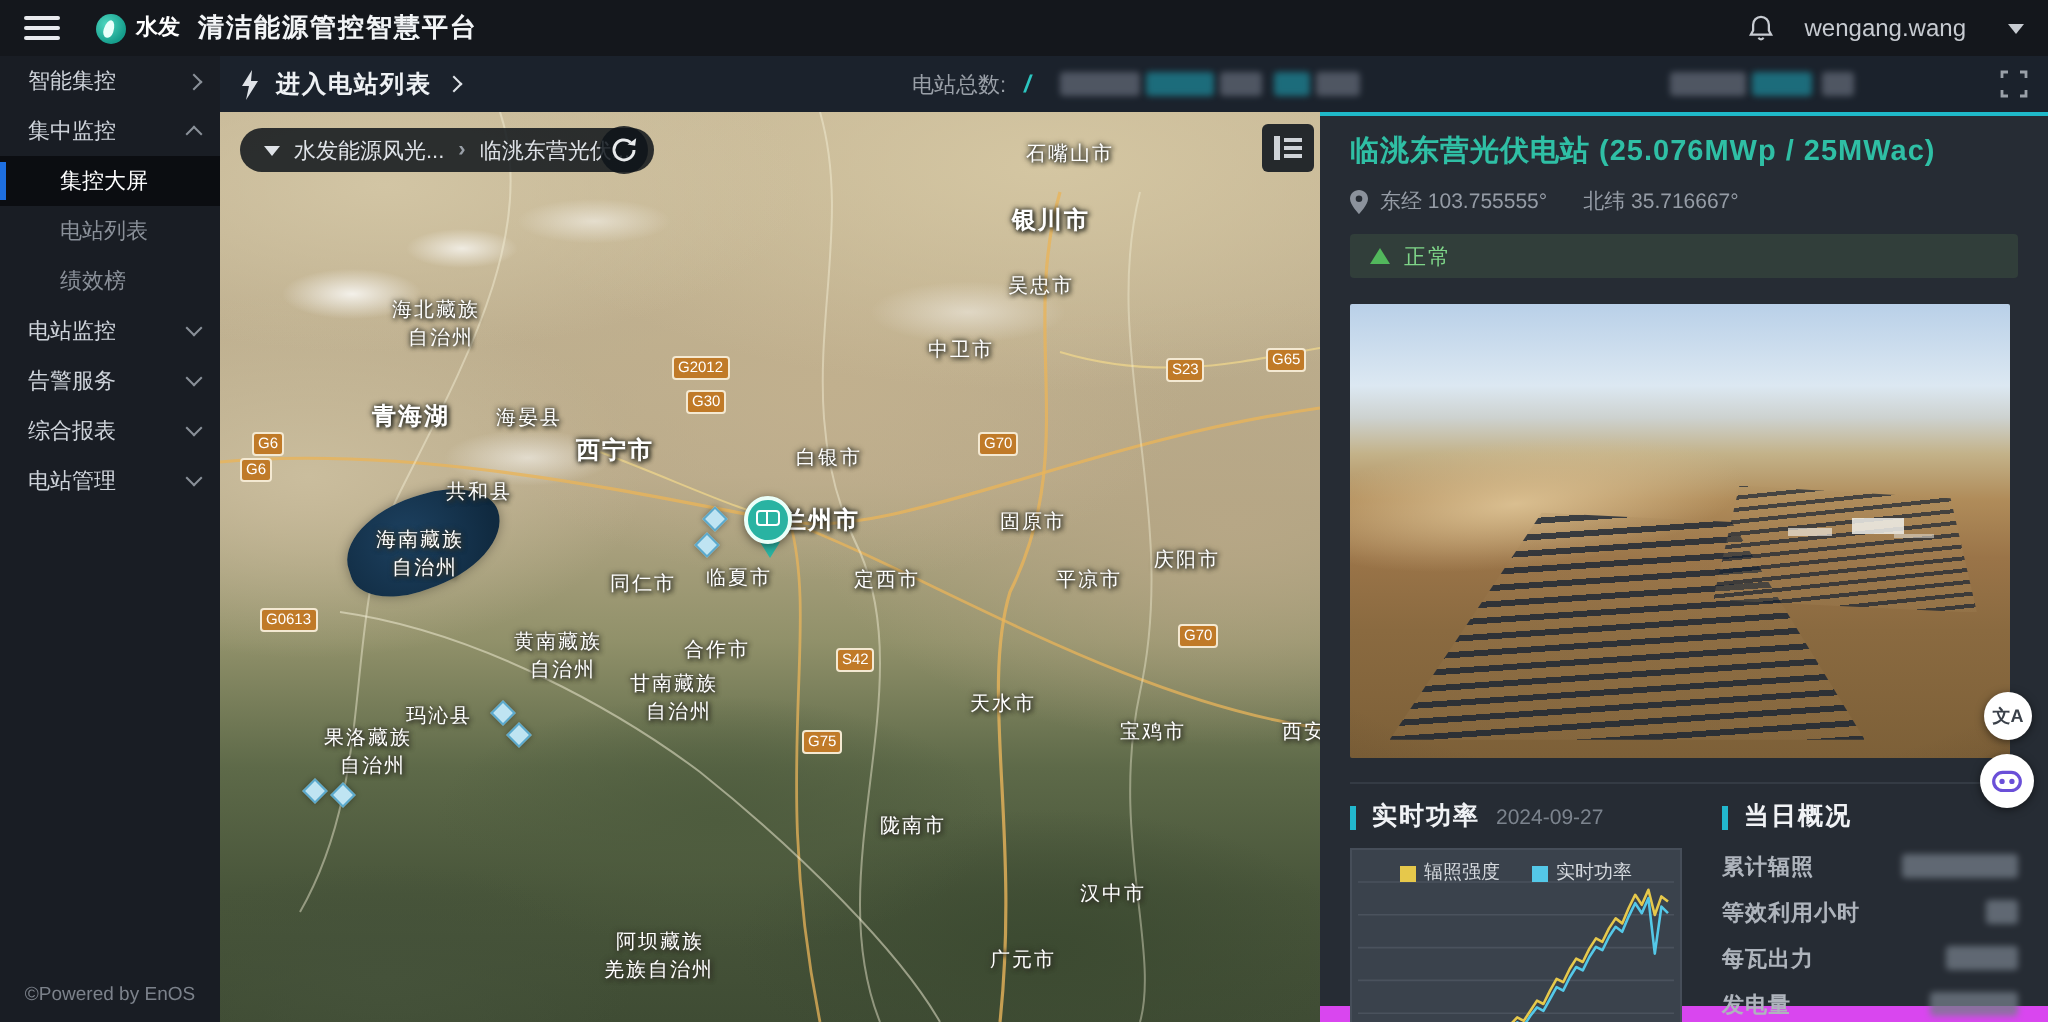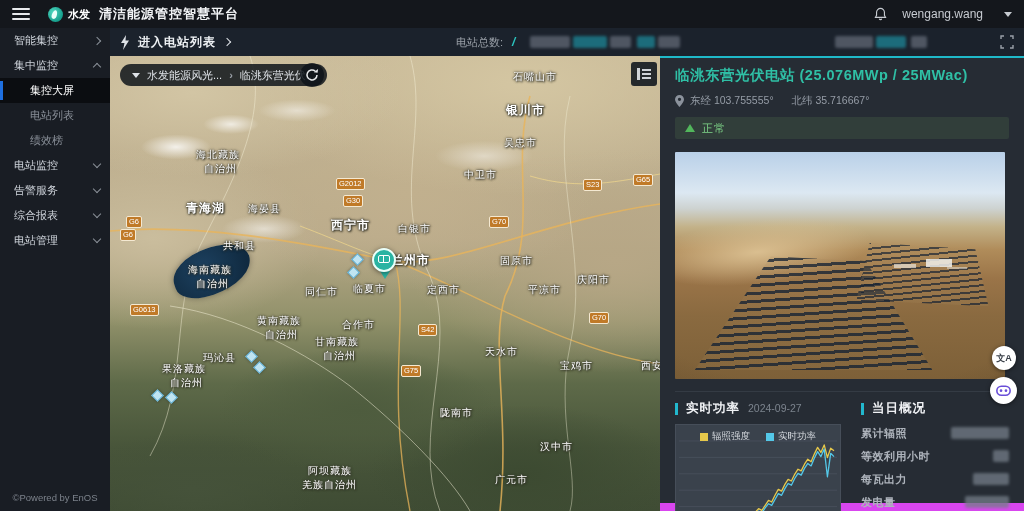--- a/index.html
+++ b/index.html
@@ -252,21 +252,21 @@
             </div>
           <div id="map-labels">
               <span class="map-label" style="left: 403px; top: 14px;">石嘴山市</span>
               <span class="map-label big" style="left: 396px; top: 46px;">银川市</span>
               <span class="map-label" style="left: 394px; top: 80px;">吴忠市</span>
               <span class="map-label" style="left: 354px; top: 112px;">中卫市</span>
               <span class="map-label" style="left: 86px; top: 92px;">海北藏族</span>
               <span class="map-label" style="left: 94px; top: 106px;">自治州</span>
               <span class="map-label big" style="left: 76px; top: 144px;">青海湖</span>
               <span class="map-label" style="left: 138px; top: 146px;">海晏县</span>
-              <span class="map-label big" style="left: 178px; top: 161px; margin-left: 43px;">西宁市</span>
+              <span class="map-label big" style="left: 178px; top: 161px;">西宁市</span>
               <span class="map-label" style="left: 113px; top: 183px;">共和县</span>
               <span class="map-label" style="left: 78px; top: 207px;">海南藏族</span>
               <span class="map-label" style="left: 86px; top: 221px;">自治州</span>
               <span class="map-label" style="left: 288px; top: 166px;">白银市</span>
               <span class="map-label big" style="left: 281px; top: 196px;">兰州市</span>
               <span class="map-label" style="left: 243px; top: 226px;">临夏市</span>
               <span class="map-label" style="left: 317px; top: 227px;">定西市</span>
               <span class="map-label" style="left: 390px; top: 198px;">固原市</span>
               <span class="map-label" style="left: 418px; top: 227px;">平凉市</span>
               <span class="map-label" style="left: 467px; top: 217px;">庆阳市</span>

